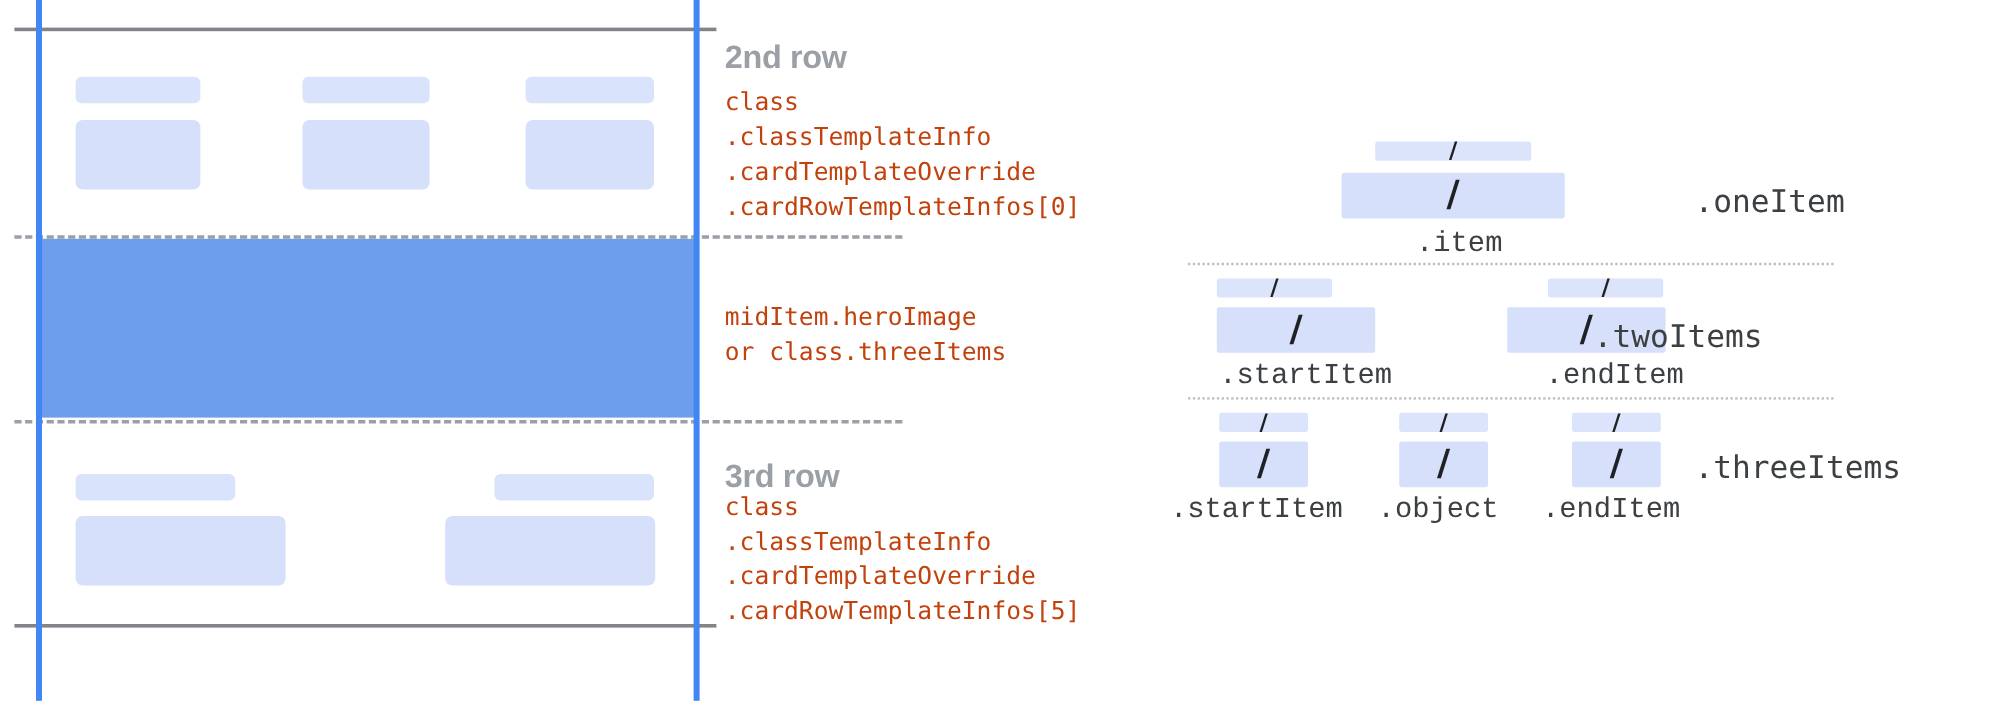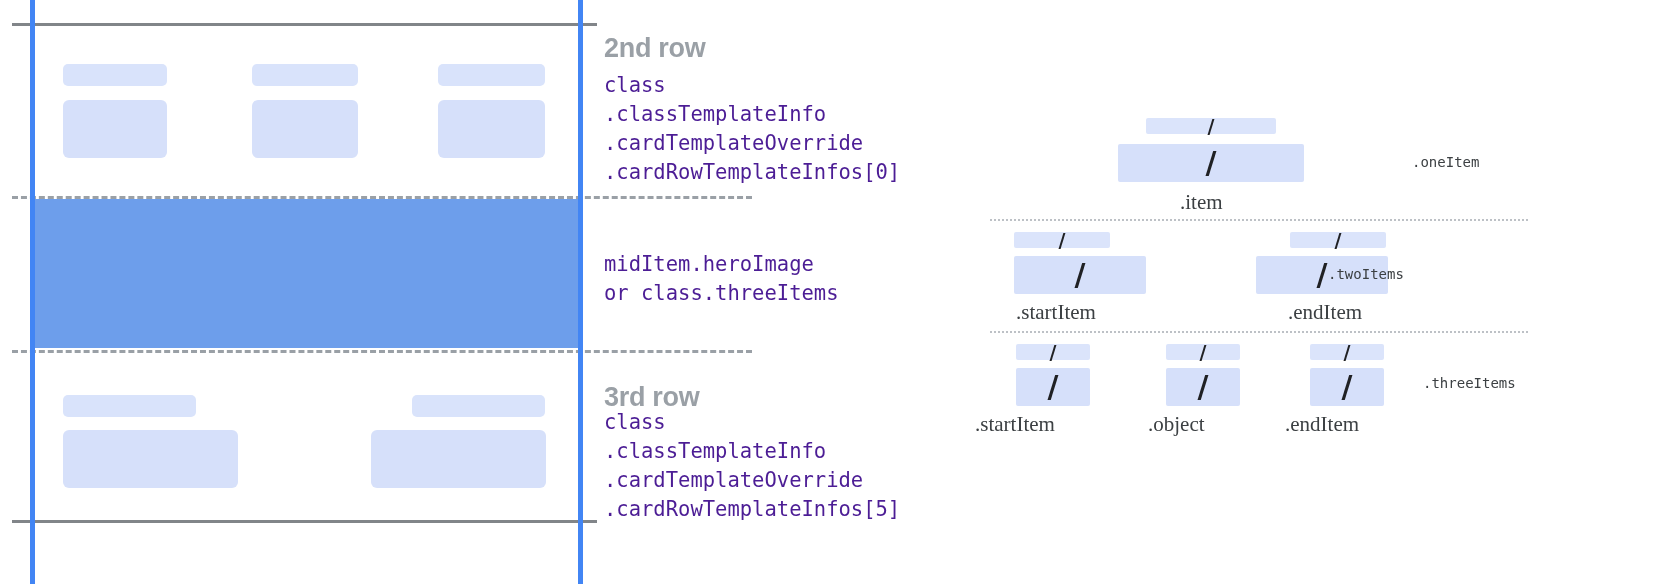--- a/index.html
+++ b/index.html
@@ -29,47 +29,47 @@
     font-size:27px;
     color:#9aa0a6;
     letter-spacing:-0.3px;
     white-space:nowrap;
   }
   .code{
     position:absolute;
     font-family:"DejaVu Sans Mono","Liberation Mono",monospace;
     font-size:20.5px;
     line-height:29px;
-    color:#4c1d95;
+    color:#c2410c;
     white-space:pre;
   }
 
   
   .dotline{position:absolute;height:0;border-top:2px dotted #bdc1c6;}
   .ibar{position:absolute;background:#d6e0fa;border-radius:2px;}
   .ibar-sm{position:absolute;background:#dbe4fb;border-radius:2px;}
   .slash{
     position:absolute;
     font-family:"DejaVu Sans","Liberation Sans",sans-serif;
     color:#202124;
     font-weight:bold;
     line-height:1;
     text-align:center;
   }
   .mlabel{
     position:absolute;
-    font-family:Liberation Serif, serif;
-    font-size:21px;
+    font-family:Liberation Mono, monospace;
+    font-size:24px;
     color:#3c4043;
     white-space:nowrap;
   }
   .mlabel-right{
     position:absolute;
     font-family:"DejaVu Sans Mono","Liberation Mono",monospace;
-    font-size:14px;
+    font-size:26px;
     color:#3c4043;
     white-space:nowrap;
   }
 </style>
 </head>
 <body>
 
 <div class="stage">
 
   <div>
@@ -167,16 +167,16 @@
     <div class="mlabel" style="left:1148px;top:412px;">.object</div>
 
     <div class="ibar-sm" style="left:1310px;top:344px;width:74px;height:16px;"></div>
     <div class="slash" style="left:1310px;top:344px;width:74px;height:16px;font-size:19px;line-height:16px;">/</div>
 
     <div class="ibar" style="left:1310px;top:368px;width:74px;height:38px;"></div>
     <div class="slash" style="left:1310px;top:368px;width:74px;height:38px;font-size:30px;line-height:38px;">/</div>
 
     <div class="mlabel" style="left:1285px;top:412px;">.endItem</div>
 
-    <div class="mlabel-right" style="left:1412px;top:375px;margin-left:11px;">.threeItems</div>
+    <div class="mlabel-right" style="left:1412px;top:375px;">.threeItems</div>
   </div>
 
 </div>
 
 </body></html>

